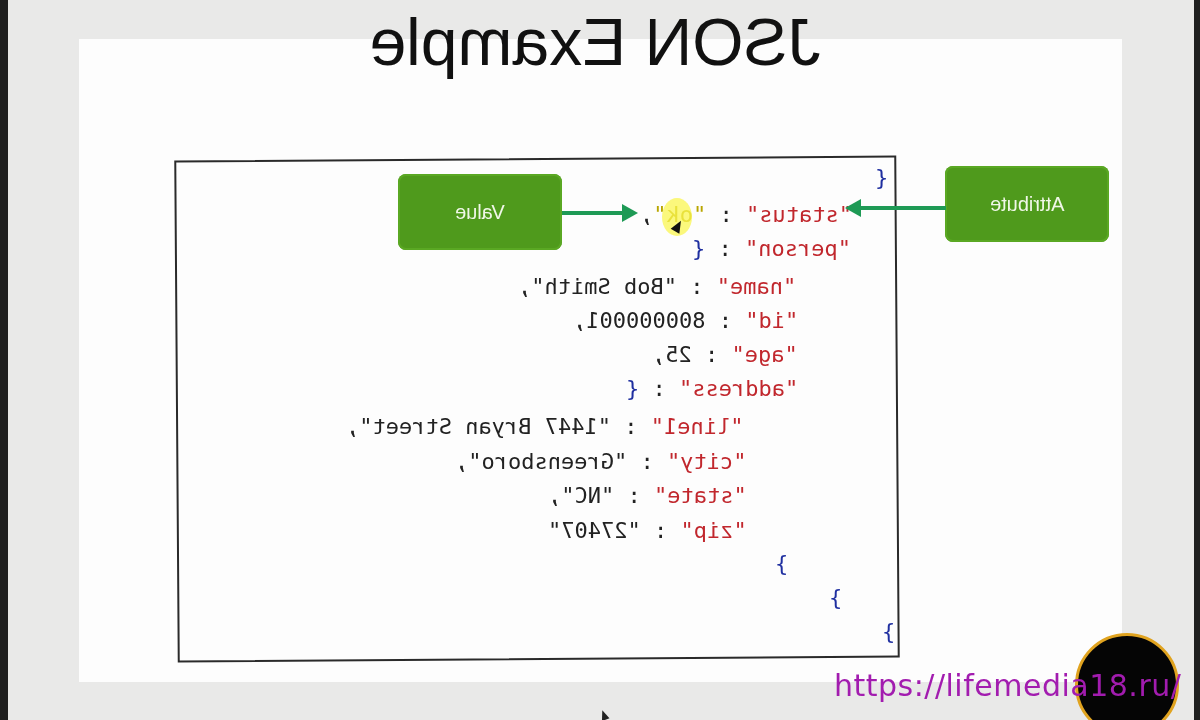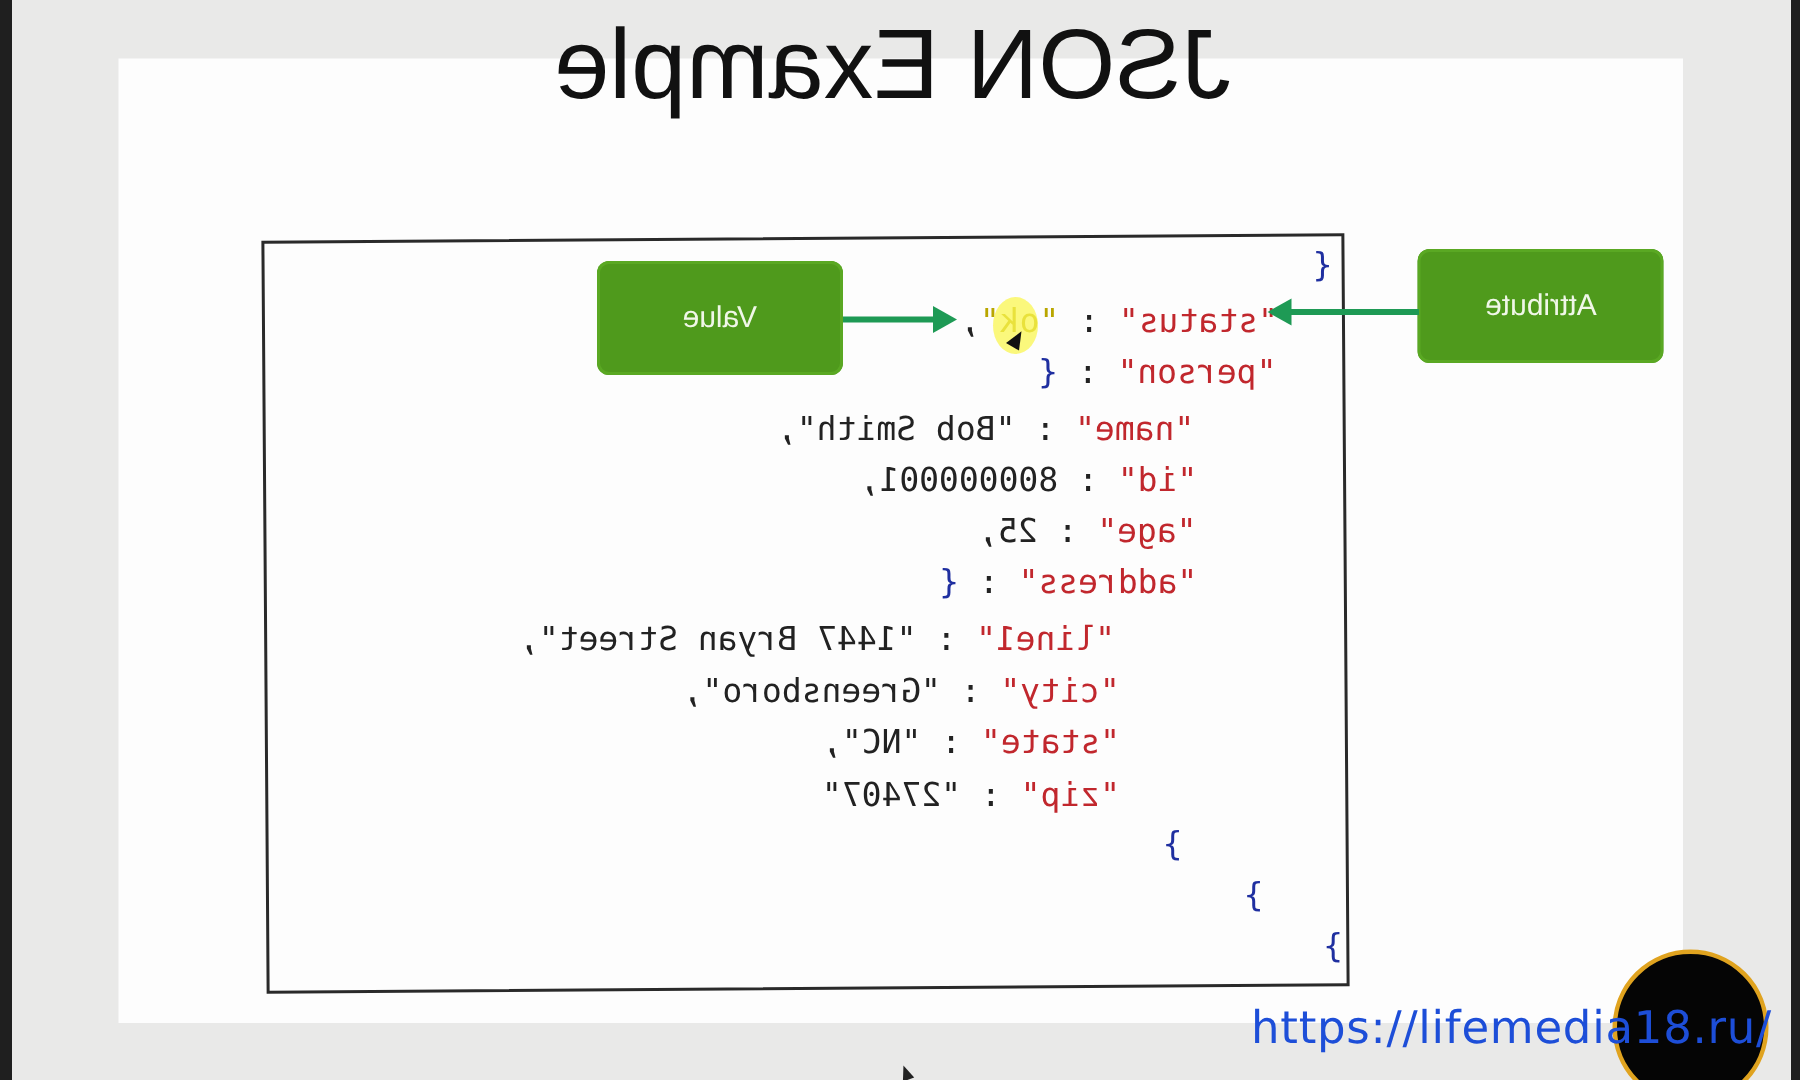--- a/index.html
+++ b/index.html
@@ -42,21 +42,21 @@
     .pill span { transform:scaleX(-1); display:inline-block; }
 
     .arrow { position:absolute; height:4px; background:#1e9a55; }
     .arrowhead { position:absolute; width:0; height:0; border-top:9px solid transparent; border-bottom:9px solid transparent; }
 
     .highlight { position:absolute; left:662px; top:198px; width:30px; height:38px; border-radius:50%; background:rgba(250,245,80,0.75); }
     .cursor { position:absolute; left:673px; top:220px; width:0; height:0; border-left:5px solid transparent; border-right:5px solid transparent; border-bottom:12px solid #111; transform:rotate(30deg); }
     .cursor2 { position:absolute; left:600px; top:710px; width:0; height:0; border-left:4px solid transparent; border-right:4px solid transparent; border-bottom:10px solid #222; transform:rotate(-20deg); }
 
     .logo-circle { position:absolute; left:1075px; top:633px; width:98px; height:98px; border-radius:50%; background:#050505; border:3px solid #e0a31f; }
-    .watermark { position:absolute; left:834px; top:668px; font-size:30px; color:#1d4ed8; font-family:"DejaVu Sans", sans-serif; letter-spacing:0.5px; }
+    .watermark { position:absolute; left:834px; top:668px; font-size:30px; color:#a21caf; font-family:"DejaVu Sans", sans-serif; letter-spacing:0.5px; }
   </style>
 </head>
 <body>
 
 <div class="stage">
   <div class="edge-left"></div>
   <div class="edge-right"></div>
 
   <div class="slide-bg"></div>
 

